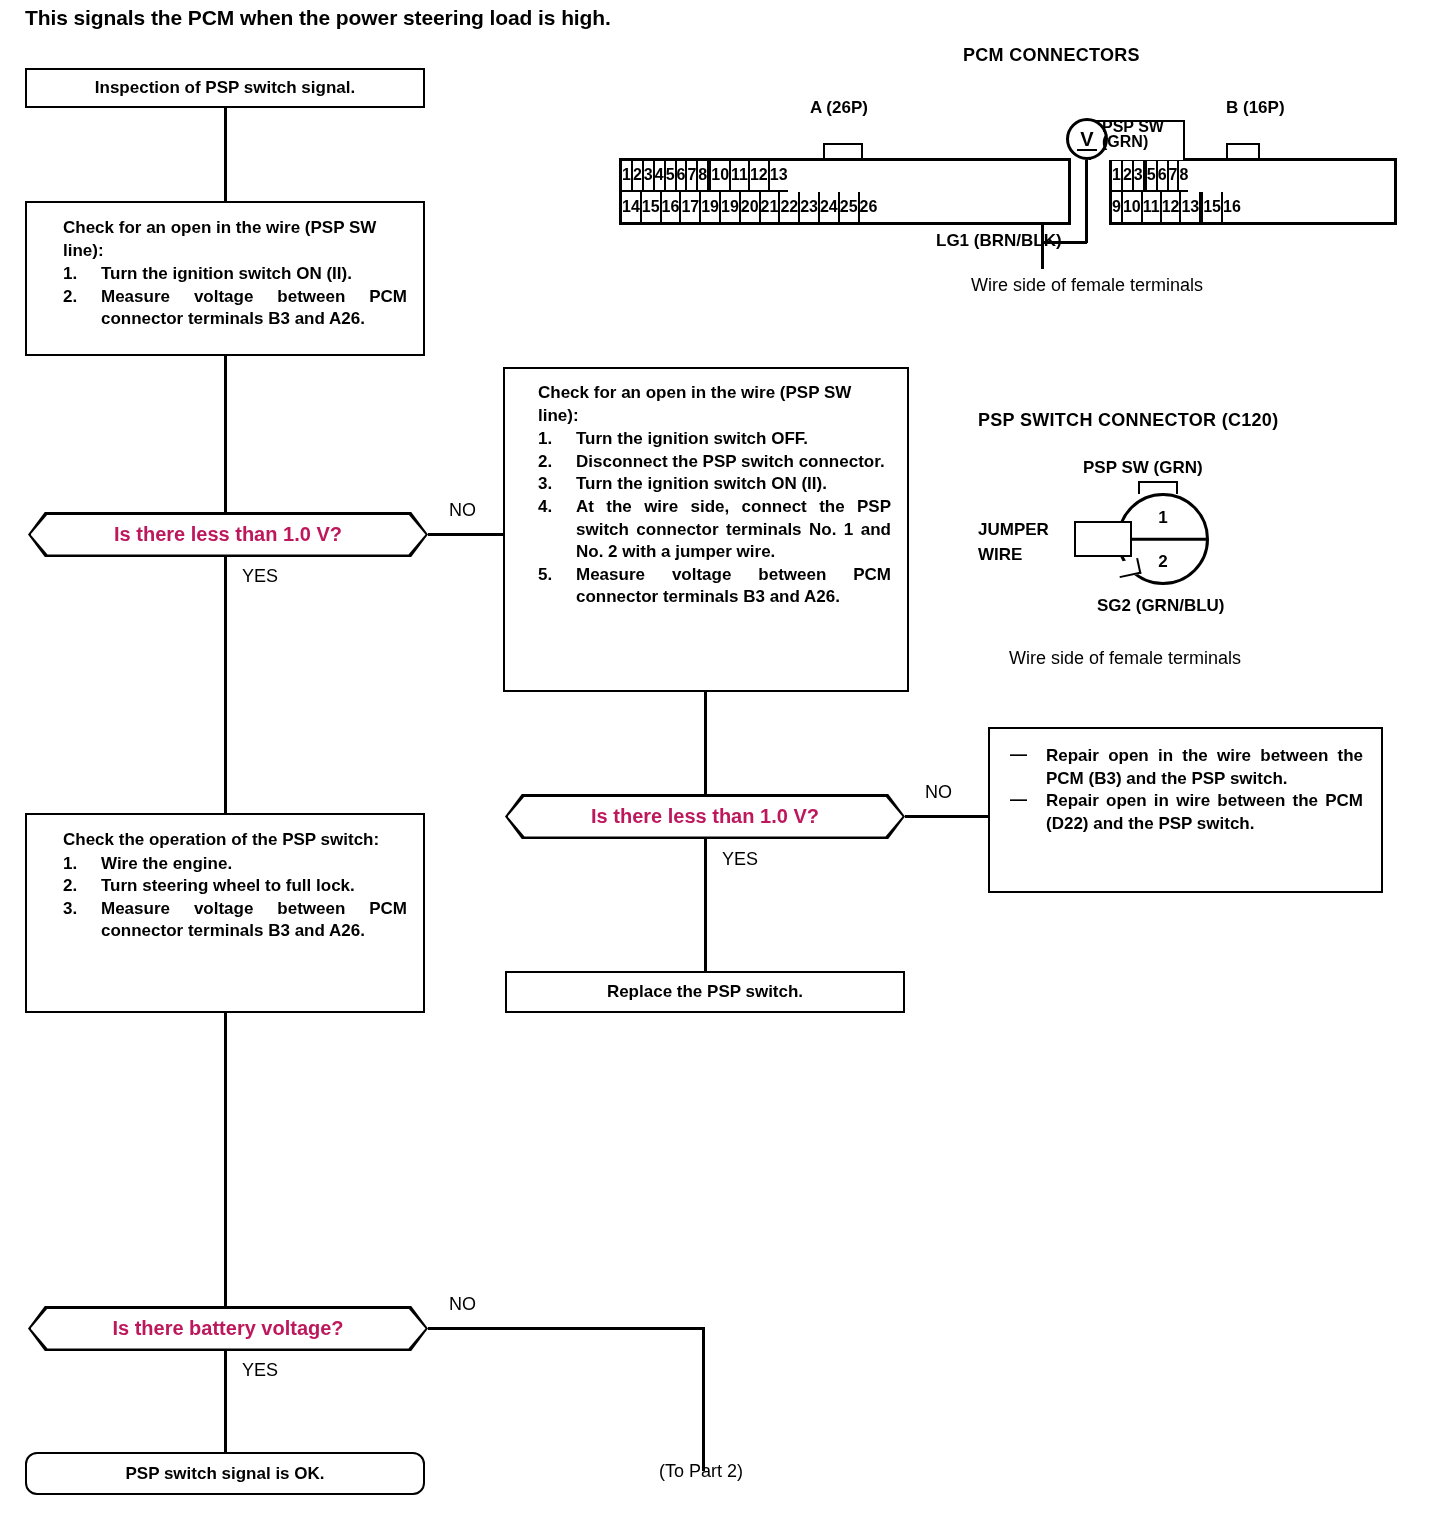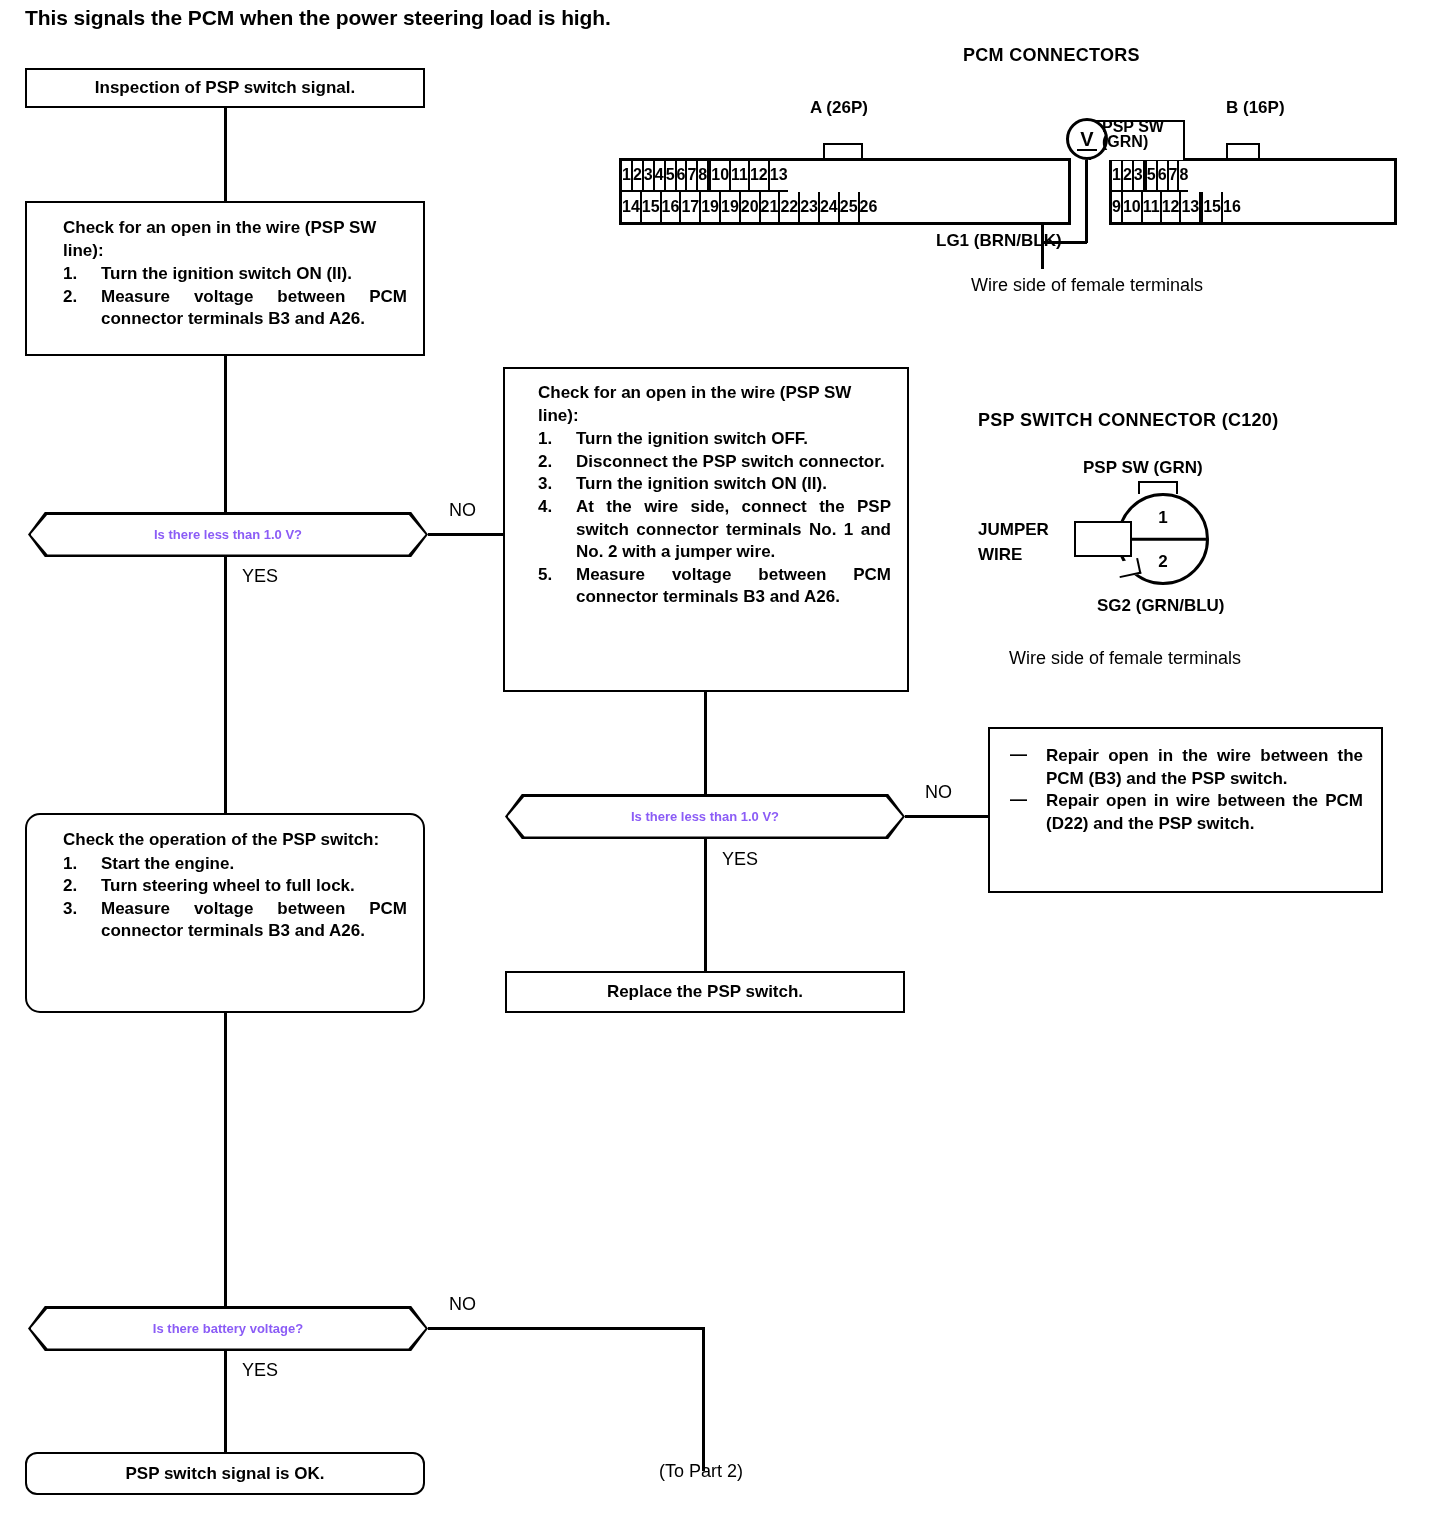--- a/index.html
+++ b/index.html
@@ -98,23 +98,23 @@
     top: -1px;
     font-weight: 700;
   }
 
   
   .decision {
     box-sizing: border-box;
     display: flex;
     align-items: center;
     justify-content: center;
-    font-size: 13px;
-    font-weight: 700;
-    color: #8b5cf6;
+    font-size: 20px;
+    font-weight: 700;
+    color: #be185d;
     background: #000;
     clip-path: polygon(0% 50%, 4.2% 0%, 95.8% 0%, 100% 50%, 95.8% 100%, 4.2% 100%);
   }
   .decision > span {
     display: flex;
     align-items: center;
     justify-content: center;
     width: calc(100% - 5px);
     height: calc(100% - 5px);
     background: #fff;
@@ -279,25 +279,25 @@
   <div class="abs decision" style="left:28px; top:512px; width:400px; height:45px;">
     <span>Is there less than 1.0 V?</span>
   </div>
 
   <div class="abs hline" style="left:428px; top:533px; width:77px;"></div>
   <div class="abs plain" style="left:449px; top:500px;">NO</div>
 
   <div class="abs plain" style="left:242px; top:566px;">YES</div>
   <div class="abs vline" style="left:224px; top:557px; height:256px;"></div>
 
-  <div class="abs pbox" style="left:25px; top:813px; width:400px; height:200px;border-radius:15px;">
+  <div class="abs pbox" style="left:25px; top:813px; width:400px; height:200px;">
     <div class="pbox-body">
       <div class="step-head just">Check the operation of the PSP switch:</div>
       <ol class="steps">
-        <li><span class="num">1.</span><span>Start the engine.</span></li>
+        <li><span class="num">1.</span><span>Wire the engine.</span></li>
         <li class="just"><span class="num">2.</span><span>Turn steering wheel to full lock.</span></li>
         <li class="just"><span class="num">3.</span><span>Measure voltage between PCM connector terminals B3 and A26.</span></li>
       </ol>
     </div>
   </div>
 
   <div class="abs vline" style="left:224px; top:1013px; height:294px;"></div>
 
   <div class="abs decision" style="left:28px; top:1306px; width:400px; height:45px;">
     <span>Is there battery voltage?</span>

